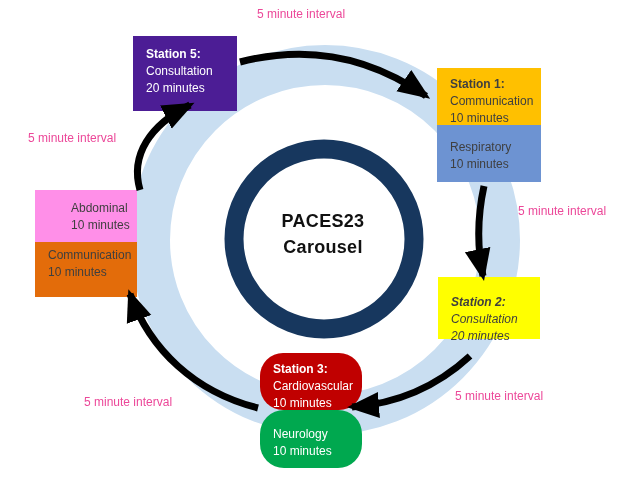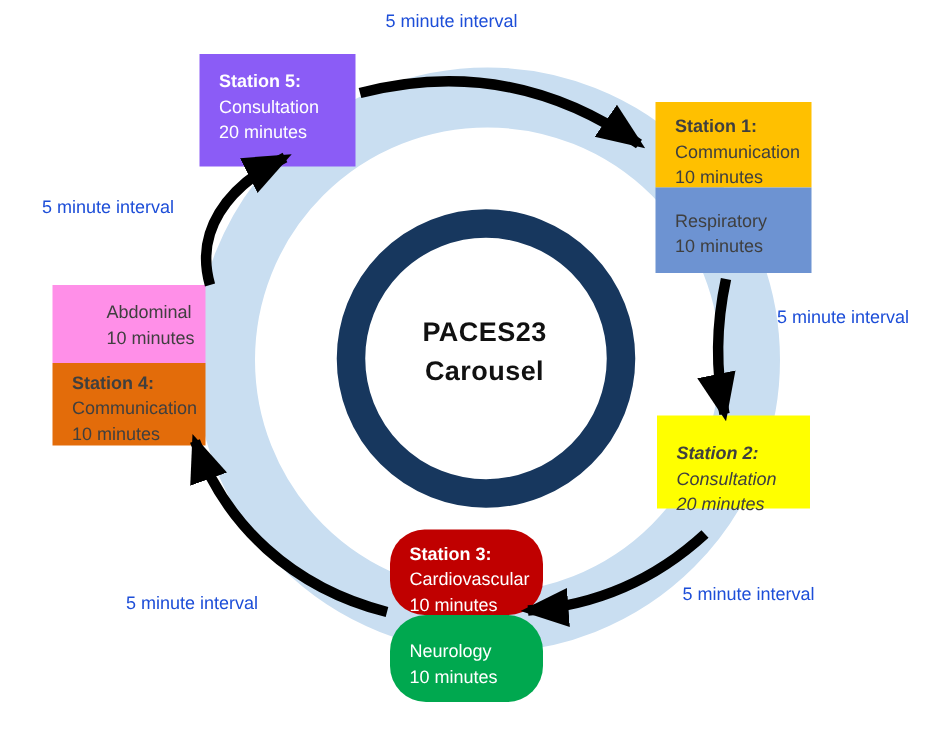--- a/index.html
+++ b/index.html
@@ -21,21 +21,21 @@
   .light{color:#ffffff;}
   .station5{left:133px;top:36px;width:104px;height:75px;padding-top:10px;}
   .station1{left:437px;top:68px;width:104px;height:57px;}
   .respiratory{left:437px;top:125px;width:104px;height:57px;padding-top:14px;}
   .station2{left:438px;top:277px;width:102px;height:62px;padding-top:17px;font-style:italic;}
   .station3{left:260px;top:353px;width:102px;height:57px;border-radius:23px;}
   .neurology{left:260px;top:410px;width:102px;height:58px;padding-top:16px;border-radius:24px;}
   .abdominal{left:35px;top:190px;width:102px;height:52px;padding-top:10px;}
   .station4{left:35px;top:242px;width:102px;height:55px;padding-top:5px;}
   .interval{
-    position:absolute;font-size:12px;color:#1d4ed8;white-space:nowrap;
+    position:absolute;font-size:12px;color:#ec4899;white-space:nowrap;
   }
   .iv-top{left:257px;top:7px;}
   .iv-upper-left{left:28px;top:131px;}
   .iv-right{left:518px;top:204px;}
   .iv-lower-right{left:455px;top:389px;}
   .iv-lower-left{left:84px;top:395px;}
 </style>
 </head>
 <body>
 
@@ -44,21 +44,21 @@
   <svg class="layer" viewBox="0 0 631 489">
     <circle cx="325" cy="240" r="175" fill="none" stroke="#C9DEF1" stroke-width="40"></circle>
     <circle cx="324" cy="239" r="90" fill="none" stroke="#17375E" stroke-width="19"></circle>
   </svg>
 
   <div class="center-label">
     <div>PACES23</div>
     <div>Carousel</div>
   </div>
 
-  <div class="box station5 light" style="background: #8b5cf6;">
+  <div class="box station5 light" style="background: #4c1d95;">
     <span class="bt">Station 5:</span>
     <span>Consultation</span>
     <span>20 minutes</span>
   </div>
 
   <div class="box station1" style="background: rgb(255, 192, 0);">
     <span class="bt">Station 1:</span>
     <span>Communication</span>
     <span>10 minutes</span>
   </div>
@@ -84,21 +84,20 @@
     <span>Neurology</span>
     <span>10 minutes</span>
   </div>
 
   <div class="box abdominal" style="background: rgb(255, 143, 232); padding-left: 36px;">
     <span>Abdominal</span>
     <span>10 minutes</span>
   </div>
 
   <div class="box station4" style="background: rgb(227, 108, 10);">
-    <span class="bt">Station 4:</span>
     <span>Communication</span>
     <span>10 minutes</span>
   </div>
 
   <svg class="layer" viewBox="0 0 631 489">
     <defs>
       <marker id="ah" markerUnits="userSpaceOnUse" markerWidth="34" markerHeight="30" refX="27" refY="15" orient="auto">
         <path d="M0,2 L32,15 L0,28 Z" fill="#000000"></path>
       </marker>
     </defs>

